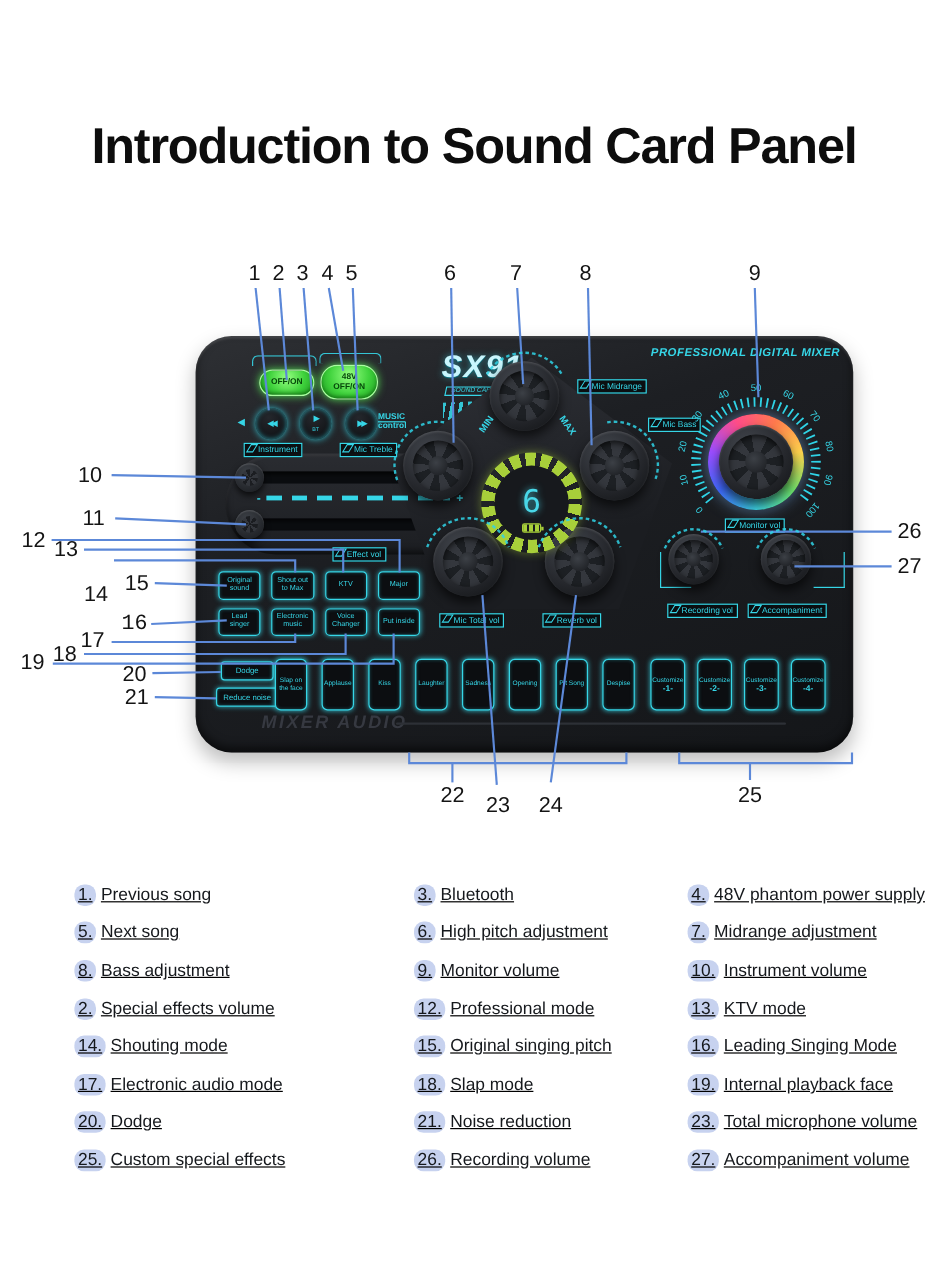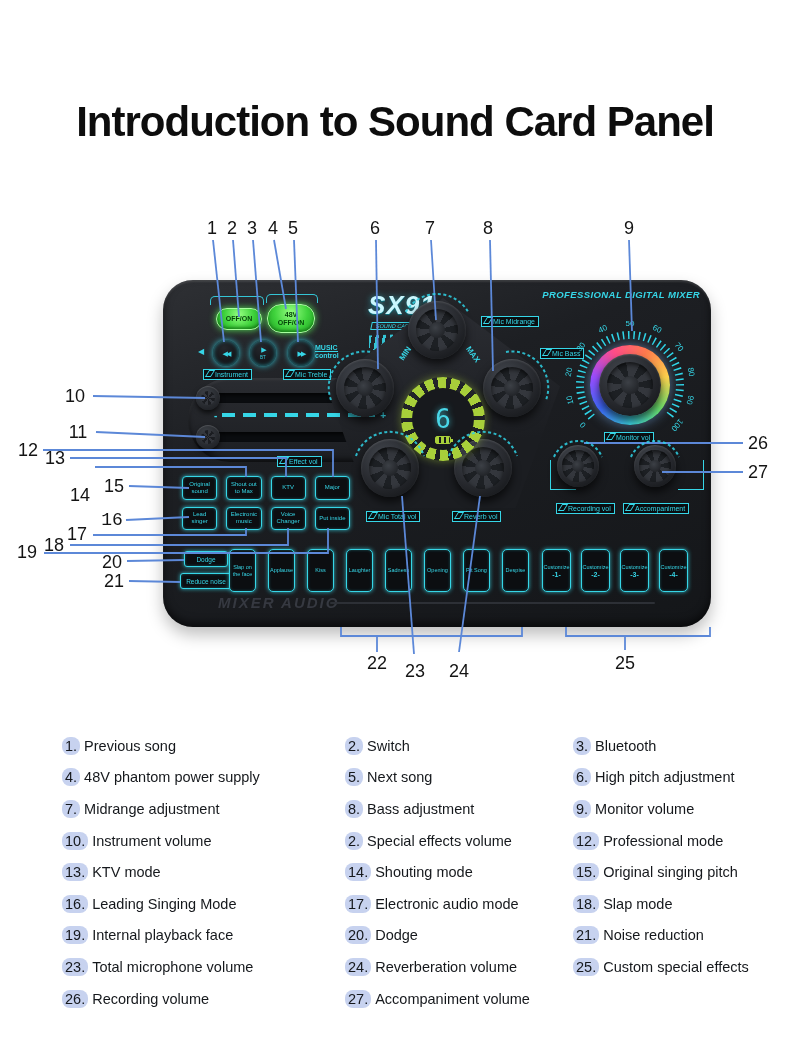--- a/index.html
+++ b/index.html
@@ -108,21 +108,21 @@
   .ebtn{ width:27px; height:43px; border-radius:5px; font-size:5.5px; line-height:6.5px; padding:1px; }
   #customs{ left:542px; top:549px; display:flex; gap:10px; z-index:3; }
   .cbtn{ width:29px; height:43px; border-radius:5px; font-size:5.5px; line-height:7px;
         flex-direction:column; }
   .cbtn .cnum{ font-size:7px; font-weight:bold; }
   
   .co{ position:absolute; transform:translate(-50%,-50%); font-size:18px; color:#141414; z-index:6; }
   #lines{ position:absolute; left:0; top:0; z-index:5; pointer-events:none; }
   #legend{ position:absolute; left:62px; top:730px; width:706px; display:grid;
         grid-template-columns:283px 228px 1fr; grid-auto-rows:31.6px; align-items:center; }
-  .lg{ white-space:nowrap; }
+  .lg{ white-space:nowrap;text-decoration:underline; }
   .lgnum{ background:#c7d2ef; border-radius:8px; padding:1px 3px; font-size:14.5px; color:#15181c; }
   .lgtxt{ font-size:14.5px; color:#15181c; margin-left:4px; }
 </style>
 </head>
 <body>
 
 <h1 id="title">Introduction to Sound Card Panel</h1>
 
 <div id="device"></div>
 
@@ -363,38 +363,36 @@
       <path d="M356,456 A36,36 0 0 1 424,456"></path>
       <path d="M449,456 A36,36 0 0 1 517,456"></path>
       <path d="M554,457 A26,26 0 0 1 602,457"></path>
       <path d="M631,457 A26,26 0 0 1 679,457"></path>
     </g>
   </g>
 </svg>
 
 <div id="legend">
   <div class="lg"><span class="lgnum">1.</span><span class="lgtxt">Previous song</span></div>
-  <div class="lg"><span class="lgnum">2.</span><span class="lgtxt">Switch</span></div>
   <div class="lg"><span class="lgnum">3.</span><span class="lgtxt">Bluetooth</span></div>
   <div class="lg"><span class="lgnum">4.</span><span class="lgtxt">48V phantom power supply</span></div>
   <div class="lg"><span class="lgnum">5.</span><span class="lgtxt">Next song</span></div>
   <div class="lg"><span class="lgnum">6.</span><span class="lgtxt">High pitch adjustment</span></div>
   <div class="lg"><span class="lgnum">7.</span><span class="lgtxt">Midrange adjustment</span></div>
   <div class="lg"><span class="lgnum">8.</span><span class="lgtxt">Bass adjustment</span></div>
   <div class="lg"><span class="lgnum">9.</span><span class="lgtxt">Monitor volume</span></div>
   <div class="lg"><span class="lgnum">10.</span><span class="lgtxt">Instrument volume</span></div>
   <div class="lg"><span class="lgnum">2.</span><span class="lgtxt">Special effects volume</span></div>
   <div class="lg"><span class="lgnum">12.</span><span class="lgtxt">Professional mode</span></div>
   <div class="lg"><span class="lgnum">13.</span><span class="lgtxt">KTV mode</span></div>
   <div class="lg"><span class="lgnum">14.</span><span class="lgtxt">Shouting mode</span></div>
   <div class="lg"><span class="lgnum">15.</span><span class="lgtxt">Original singing pitch</span></div>
   <div class="lg"><span class="lgnum">16.</span><span class="lgtxt">Leading Singing Mode</span></div>
   <div class="lg"><span class="lgnum">17.</span><span class="lgtxt">Electronic audio mode</span></div>
   <div class="lg"><span class="lgnum">18.</span><span class="lgtxt">Slap mode</span></div>
   <div class="lg"><span class="lgnum">19.</span><span class="lgtxt">Internal playback face</span></div>
   <div class="lg"><span class="lgnum">20.</span><span class="lgtxt">Dodge</span></div>
   <div class="lg"><span class="lgnum">21.</span><span class="lgtxt">Noise reduction</span></div>
   <div class="lg"><span class="lgnum">23.</span><span class="lgtxt">Total microphone volume</span></div>
-  <div class="lg"><span class="lgnum">24.</span><span class="lgtxt">Reverberation volume</span></div>
   <div class="lg"><span class="lgnum">25.</span><span class="lgtxt">Custom special effects</span></div>
   <div class="lg"><span class="lgnum">26.</span><span class="lgtxt">Recording volume</span></div>
   <div class="lg"><span class="lgnum">27.</span><span class="lgtxt">Accompaniment volume</span></div>
 </div>
 
 </body></html>

